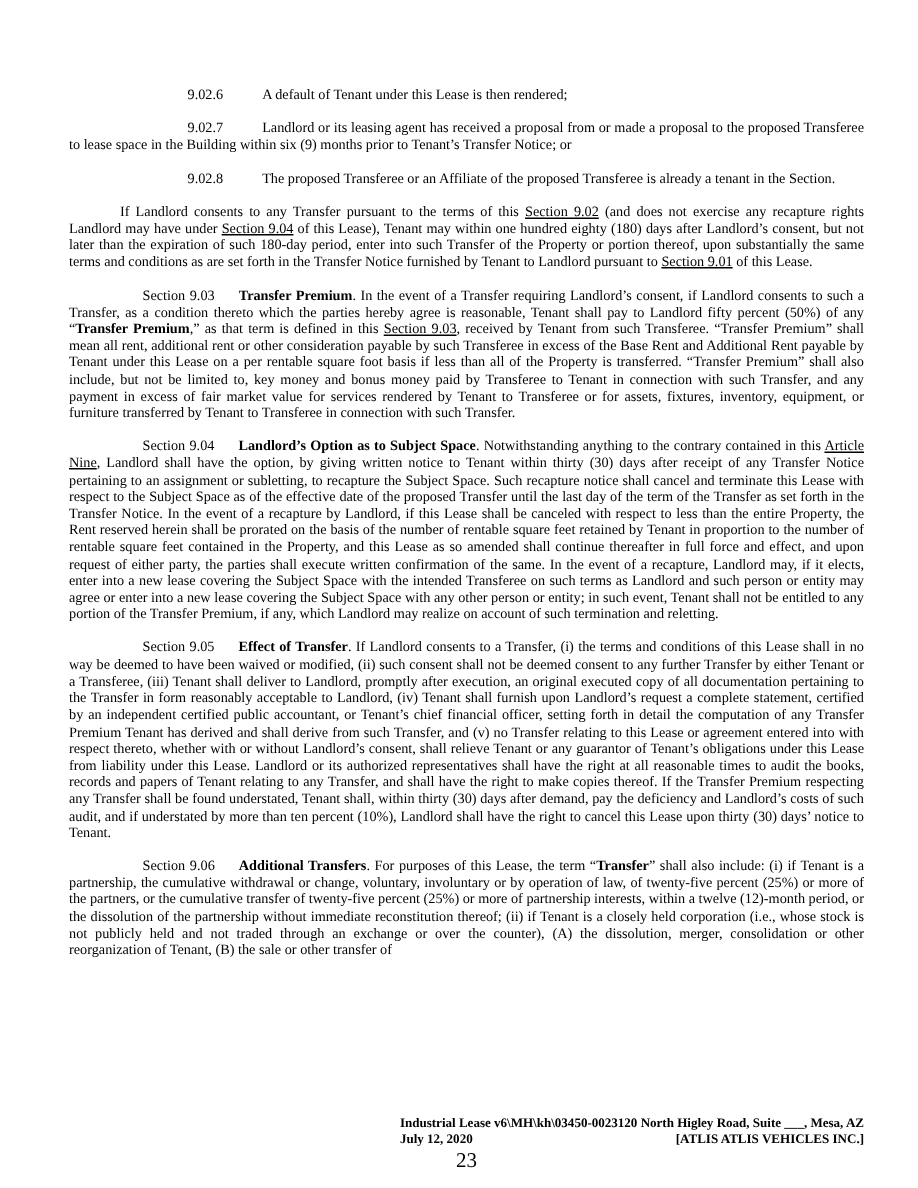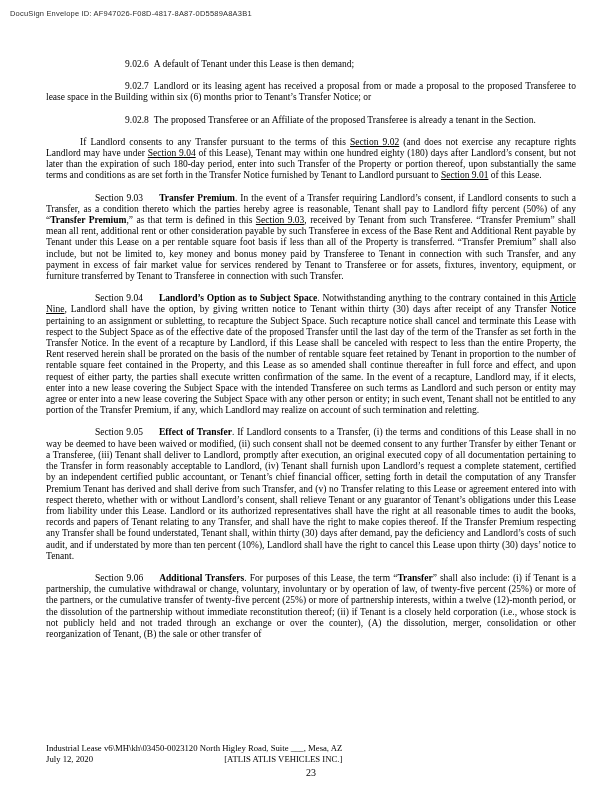--- a/index.html
+++ b/index.html
@@ -22,49 +22,48 @@
   }
   p.para {
     margin:0 0 11px 0;
     font-size:9.5px;
     line-height:11.2px;
     text-align:justify;
   }
   .indent-item    { text-indent:79px; }
   .indent-consent { text-indent:34px; }
   .indent-section { text-indent:49px; }
-  .num { padding-right:5px; white-space:nowrap; }
+  .num { padding-right:26px; white-space:nowrap; }
   .lbl { padding-right:16px; white-space:nowrap; }
   .b { font-weight:bold; }
   .u { text-decoration:underline; }
   .footer {
     position:absolute; left:46px; top:743px; width:530px;
   }
   .footer-row {
-    display:flex; justify-content:flex-start;
-    font-size:8.7px; line-height:10.6px;
+    display:flex; justify-content:flex-end;
+    font-size:8.7px; line-height:10.6px;font-weight:bold;
   }
   .footer-left  { text-align:left; }
   .footer-right { text-align:right; }
   .page-num {
-    text-align:center; font-size:10px; margin-top:3px;
+    text-align:center; font-size:14px; margin-top:3px;
   }
 </style>
 </head>
 <body>
 
 <div class="page">
 
-  <div class="docusign-header">DocuSign Envelope ID: AF947026-F08D-4817-8A87-0D5589A8A3B1</div>
 
   <div class="content">
 
-    <p class="para indent-item"><span class="num">9.02.6</span><span>A default of Tenant under this Lease is then demand;</span></p>
+    <p class="para indent-item"><span class="num">9.02.6</span><span>A default of Tenant under this Lease is then rendered;</span></p>
 
-    <p class="para indent-item"><span class="num">9.02.7</span><span>Landlord or its leasing agent has received a proposal from or made a proposal to the proposed Transferee to lease space in the Building within six (6) months prior to Tenant’s Transfer Notice; or</span></p>
+    <p class="para indent-item"><span class="num">9.02.7</span><span>Landlord or its leasing agent has received a proposal from or made a proposal to the proposed Transferee to lease space in the Building within six (9) months prior to Tenant’s Transfer Notice; or</span></p>
 
     <p class="para indent-item"><span class="num">9.02.8</span><span>The proposed Transferee or an Affiliate of the proposed Transferee is already a tenant in the Section.</span></p>
 
     <p class="para indent-consent"><span>If Landlord consents to any Transfer pursuant to the terms of this </span><span class="u">Section 9.02</span><span> (and does not exercise any recapture rights Landlord may have under </span><span class="u">Section 9.04</span><span> of this Lease), Tenant may within one hundred eighty (180) days after Landlord’s consent, but not later than the expiration of such 180-day period, enter into such Transfer of the Property or portion thereof, upon substantially the same terms and conditions as are set forth in the Transfer Notice furnished by Tenant to Landlord pursuant to </span><span class="u">Section 9.01</span><span> of this Lease.</span></p>
 
     <p class="para indent-section"><span class="lbl">Section 9.03</span><span class="b">Transfer Premium</span><span>.  In the event of a Transfer requiring Landlord’s consent, if Landlord consents to such a Transfer, as a condition thereto which the parties hereby agree is reasonable, Tenant shall pay to Landlord fifty percent (50%) of any “</span><span class="b">Transfer Premium</span><span>,” as that term is defined in this </span><span class="u">Section 9.03</span><span>, received by Tenant from such Transferee.  “Transfer Premium” shall mean all rent, additional rent or other consideration payable by such Transferee in excess of the Base Rent and Additional Rent payable by Tenant under this Lease on a per rentable square foot basis if less than all of the Property is transferred.  “Transfer Premium” shall also include, but not be limited to, key money and bonus money paid by Transferee to Tenant in connection with such Transfer, and any payment in excess of fair market value for services rendered by Tenant to Transferee or for assets, fixtures, inventory, equipment, or furniture transferred by Tenant to Transferee in connection with such Transfer.</span></p>
 
     <p class="para indent-section"><span class="lbl">Section 9.04</span><span class="b">Landlord’s Option as to Subject Space</span><span>.  Notwithstanding anything to the contrary contained in this </span><span class="u">Article Nine</span><span>, Landlord shall have the option, by giving written notice to Tenant within thirty (30) days after receipt of any Transfer Notice pertaining to an assignment or subletting, to recapture the Subject Space.  Such recapture notice shall cancel and terminate this Lease with respect to the Subject Space as of the effective date of the proposed Transfer until the last day of the term of the Transfer as set forth in the Transfer Notice.  In the event of a recapture by Landlord, if this Lease shall be canceled with respect to less than the entire Property, the Rent reserved herein shall be prorated on the basis of the number of rentable square feet retained by Tenant in proportion to the number of rentable square feet contained in the Property, and this Lease as so amended shall continue thereafter in full force and effect, and upon request of either party, the parties shall execute written confirmation of the same.  In the event of a recapture, Landlord may, if it elects, enter into a new lease covering the Subject Space with the intended Transferee on such terms as Landlord and such person or entity may agree or enter into a new lease covering the Subject Space with any other person or entity; in such event, Tenant shall not be entitled to any portion of the Transfer Premium, if any, which Landlord may realize on account of such termination and reletting.</span></p>
 
     <p class="para indent-section"><span class="lbl">Section 9.05</span><span class="b">Effect of Transfer</span><span>.  If Landlord consents to a Transfer, (i) the terms and conditions of this Lease shall in no way be deemed to have been waived or modified, (ii) such consent shall not be deemed consent to any further Transfer by either Tenant or a Transferee, (iii) Tenant shall deliver to Landlord, promptly after execution, an original executed copy of all documentation pertaining to the Transfer in form reasonably acceptable to Landlord, (iv) Tenant shall furnish upon Landlord’s request a complete statement, certified by an independent certified public accountant, or Tenant’s chief financial officer, setting forth in detail the computation of any Transfer Premium Tenant has derived and shall derive from such Transfer, and (v) no Transfer relating to this Lease or agreement entered into with respect thereto, whether with or without Landlord’s consent, shall relieve Tenant or any guarantor of Tenant’s obligations under this Lease from liability under this Lease.  Landlord or its authorized representatives shall have the right at all reasonable times to audit the books, records and papers of Tenant relating to any Transfer, and shall have the right to make copies thereof.  If the Transfer Premium respecting any Transfer shall be found understated, Tenant shall, within thirty (30) days after demand, pay the deficiency and Landlord’s costs of such audit, and if understated by more than ten percent (10%), Landlord shall have the right to cancel this Lease upon thirty (30) days’ notice to Tenant.</span></p>

